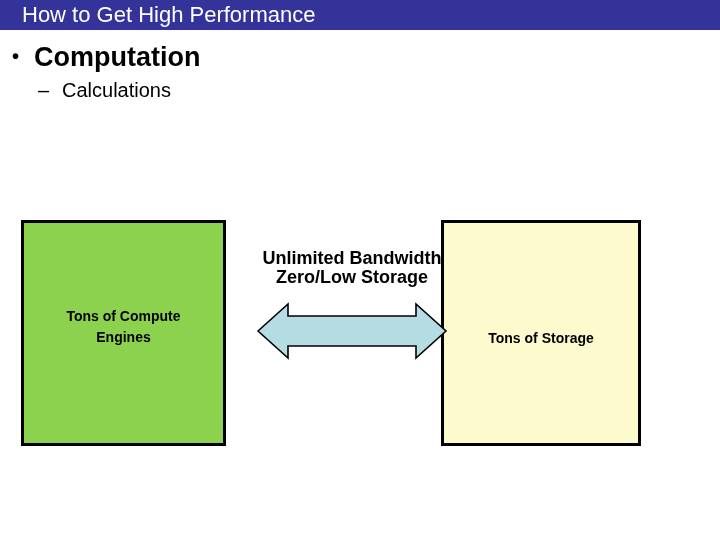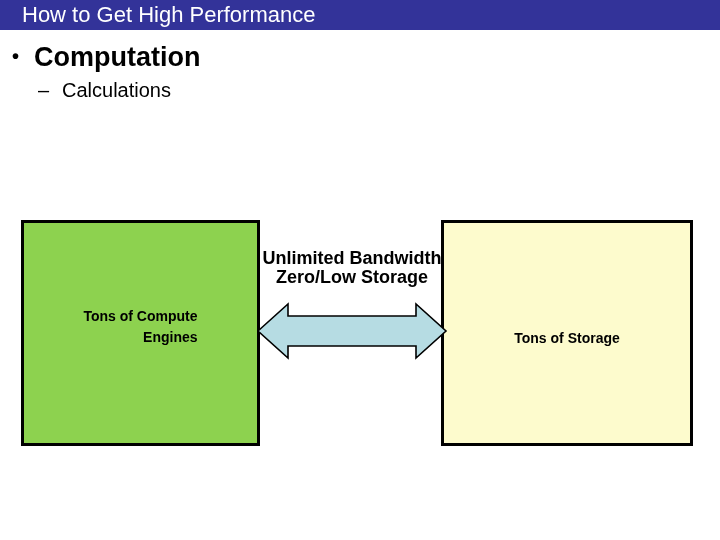--- a/index.html
+++ b/index.html
@@ -96,30 +96,29 @@
     border: 3px solid #000000;
     box-sizing: border-box;
     display: flex;
     align-items: center;
     justify-content: center;
     text-align: center;
   }
   #compute-box {
     left: 21px;
     top: 220px;
-    width: 239px;
+    width: 205px;
     height: 226px;
     background: #8DD24F;
     pointer-events: auto;
-    text-align: right;
   }
   #storage-box {
     left: 441px;
     top: 220px;
-    width: 252px;
+    width: 200px;
     height: 226px;
     background: #FDFBCD;
     pointer-events: auto;
   }
   .box-label {
     font-size: 14px;
     font-weight: bold;
     color: #000000;
     line-height: 21px;
   }

